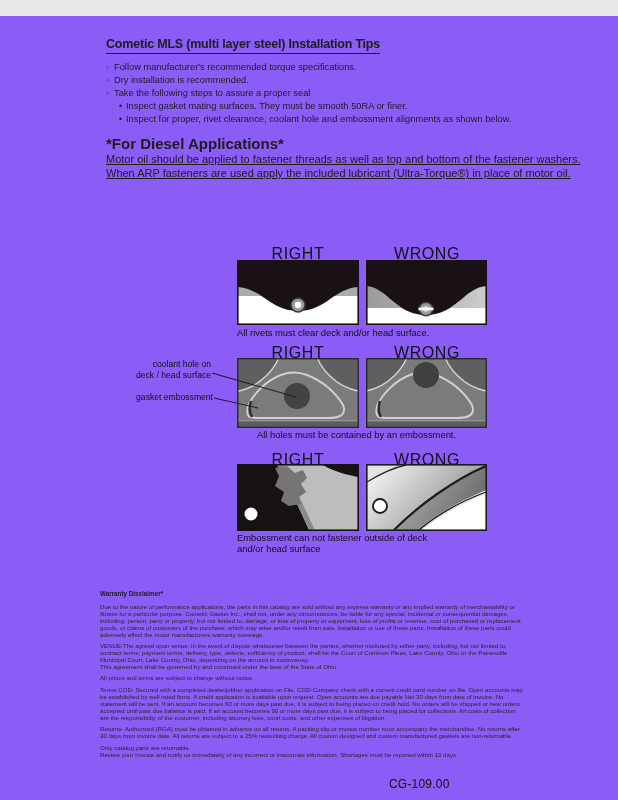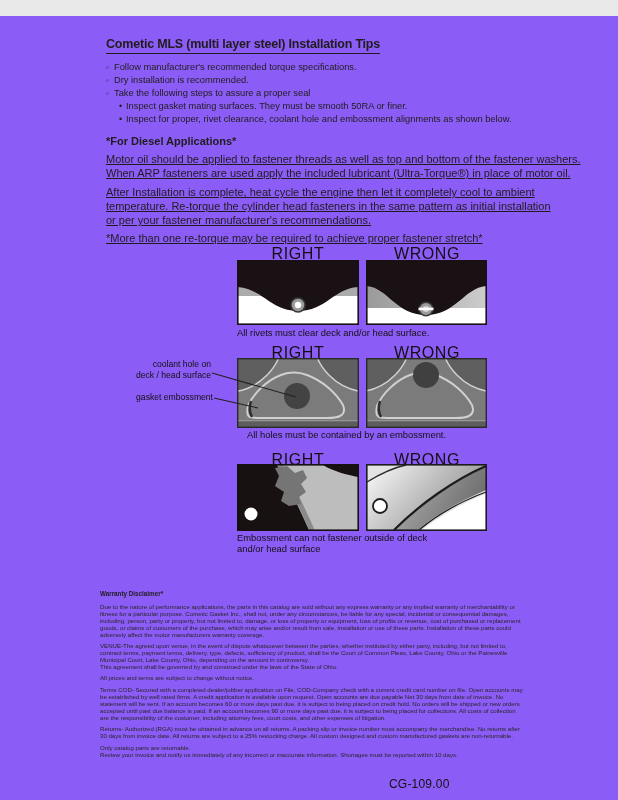--- a/index.html
+++ b/index.html
@@ -10,33 +10,33 @@
 
   .title{left:106px;top:21px;font-size:12.5px;font-weight:bold;letter-spacing:-0.2px;
          border-bottom:1.6px solid #201c1d;padding-bottom:2px;margin:0;}
 
   .bullets{left:106px;top:45px;width:470px;font-size:9.3px;}
   .b-row{display:flex;align-items:flex-start;height:13px;line-height:13px;}
   .b-row.sub{padding-left:13px;}
   .ob{font-size:8px;width:8px;display:inline-block;line-height:13px;}
   .fb{font-size:9px;width:7px;display:inline-block;line-height:13px;}
 
-  .h2{left:106px;top:119px;font-size:11px;font-weight:bold;margin:0;}
+  .h2{left:106px;top:119px;font-size:15px;font-weight:bold;margin:0;}
   .para{left:106px;width:480px;font-size:11px;line-height:14px;text-decoration:underline;}
   .p-oil{top:136px;}
   .p-heat{top:169px;}
   .p-note{top:215px;}
 
   .fig-hdr{font-size:16px;letter-spacing:0.6px;text-align:center;width:122px;color:#141011;}
   .r1h{top:229px;} .r2h{top:328px;} .r3h{top:435px;}
   .colL{left:237px;} .colR{left:366px;}
   .panel{display:block;}
   .cap{font-size:9.4px;line-height:10.8px;color:#141011;}
   .cap1{left:237px;top:312px;}
-  .cap2{left:247px;top:414px;}
+  .cap2{left:257px;top:414px;}
   .cap3{left:237px;top:517px;}
 
   .ann{font-size:8.6px;line-height:10.5px;text-align:right;color:#141011;}
   .ann1{right:407px;top:343px;width:120px;}
   .ann2{right:405px;top:376px;width:130px;}
   .leads{left:100px;top:330px;pointer-events:none;}
 
   .legal-h{left:100px;top:574px;font-size:6.3px;font-weight:bold;}
   .legal{left:100px;width:470px;font-size:6.1px;line-height:7.1px;color:#2a2627;}
   .lg0{top:587px;} .lg1{top:626px;} .lg2{top:658px;}
@@ -70,24 +70,20 @@
     </div>
     <div class="b-row sub">
       <span class="fb">•</span>
       <span>Inspect for proper, rivet clearance, coolant hole and embossment alignments as shown below.</span>
     </div>
   </div>
 
   <h2 class="abs h2">*For Diesel Applications*</h2>
   <div class="abs para p-oil pre">Motor oil should be applied to fastener threads as well as top and bottom of the fastener washers.
 When ARP fasteners are used apply the included lubricant (Ultra-Torque®) in place of motor oil.</div>
-  <div class="abs para p-heat pre">After Installation is complete, heat cycle the engine then let it completely cool to ambient
-temperature. Re-torque the cylinder head fasteners in the same pattern as initial installation
-or per your fastener manufacturer's recommendations.</div>
-  <div class="abs para p-note">*More than one re-torque may be required to achieve proper fastener stretch*</div>
 
   <div class="abs fig-hdr r1h colL">RIGHT</div>
   <div class="abs fig-hdr r1h colR">WRONG</div>
 
   <svg class="abs panel" style="left:237px;top:244px" width="122" height="65" viewBox="0 0 122 65">
     <rect x="0" y="0" width="122" height="65" fill="#ffffff"></rect>
     <rect x="1" y="26" width="120" height="10" fill="#ababab"></rect>
     <rect x="1" y="36" width="120" height="28" fill="#ffffff"></rect>
     <path d="M1,1 H121 V27 C96,29 89,51 61,51 C33,51 26,29 1,27 Z" fill="#191114"></path>
     <circle cx="61" cy="45" r="7" fill="#9c9c9c" stroke="#3a3a3a" stroke-width="1.5"></circle>

